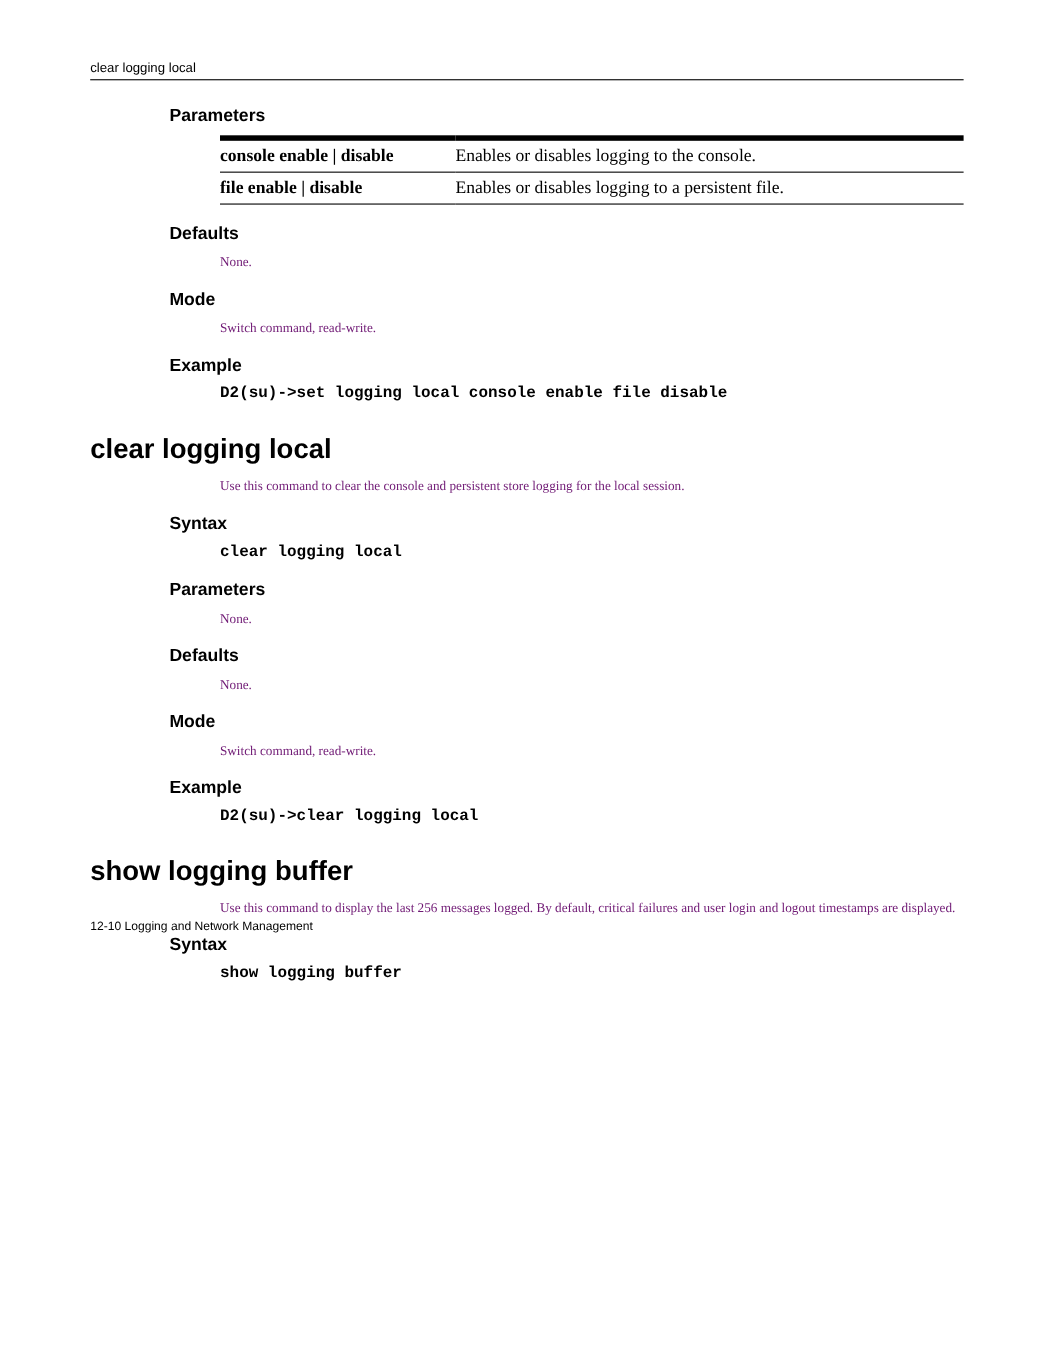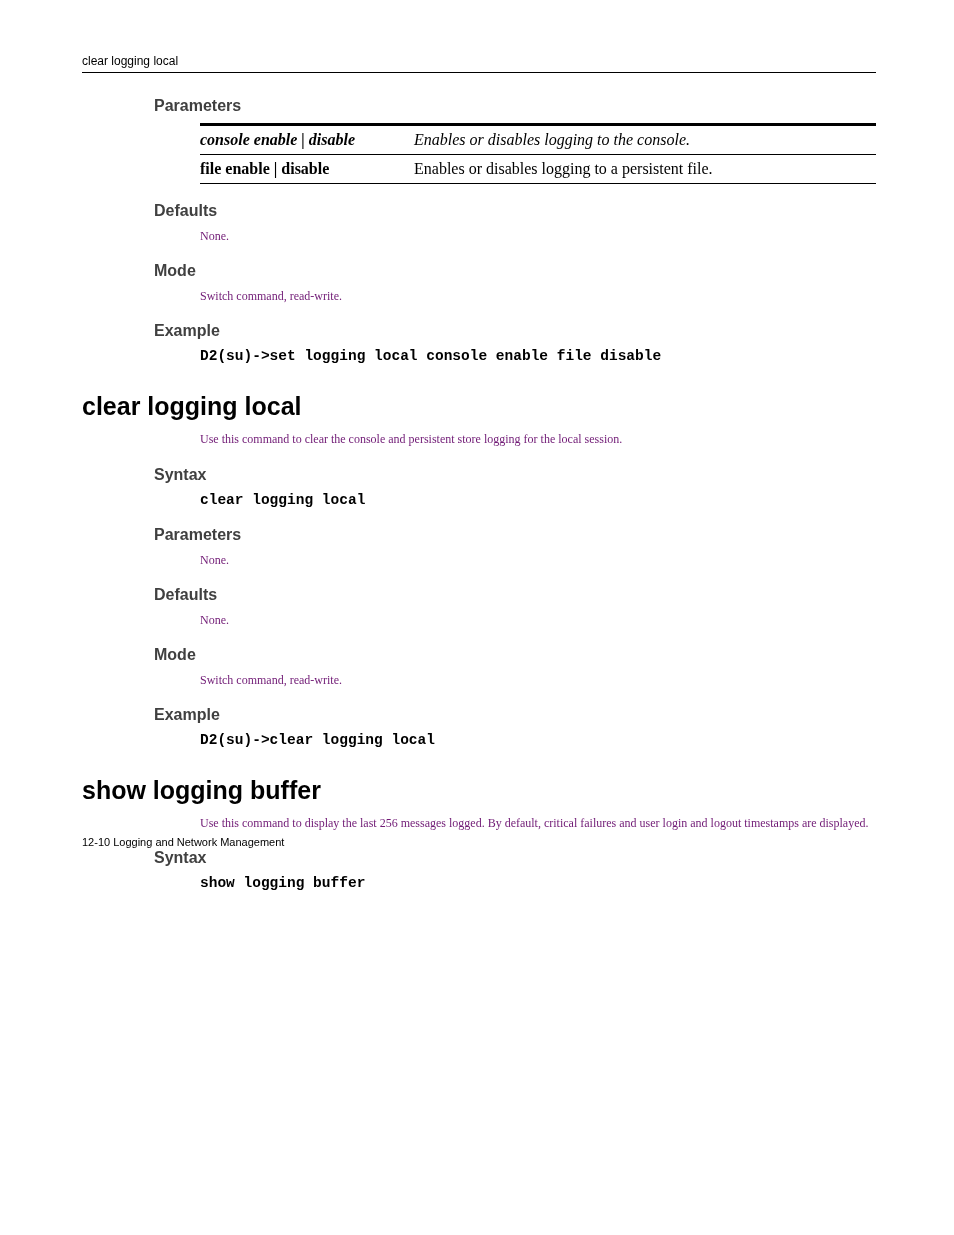--- a/index.html
+++ b/index.html
@@ -19,21 +19,21 @@
   .running-head {
     font-family: Arial, Helvetica, sans-serif;
     font-size: 12px;
     border-bottom: 1px solid #000;
     padding-bottom: 4px;
     margin-bottom: 24px;
   }
   .subhead {
     font-family: Arial, Helvetica, sans-serif;
     font-weight: bold;
-    color: #404040;
+    color: #000000;
     font-size: 16px;
     margin: 18px 0 8px 72px;
   }
   .h1 {
     font-family: Arial, Helvetica, sans-serif;
     font-weight: bold;
     font-size: 25px;
     color: #000;
     margin: 28px 0 10px 0;
   }
@@ -55,21 +55,21 @@
     border-collapse: collapse;
     margin-left: 118px;
     width: calc(100% - 118px);
     font-size: 16px;
   }
   table.params td {
     padding: 5px 4px 5px 0;
     vertical-align: top;
     border-bottom: 1px solid #000;
   }
-  table.params tr:first-child td { border-top: 3px solid #000000; font-style: italic; }
+  table.params tr:first-child td { border-top: 5px solid #000000; }
   table.params td.key { font-weight: bold; width: 210px; }
   .footer {
     position: absolute;
     bottom: 53px;
     left: 82px;
     font-family: Arial, Helvetica, sans-serif;
     font-size: 11px;
   }
 </style>
 </head>

